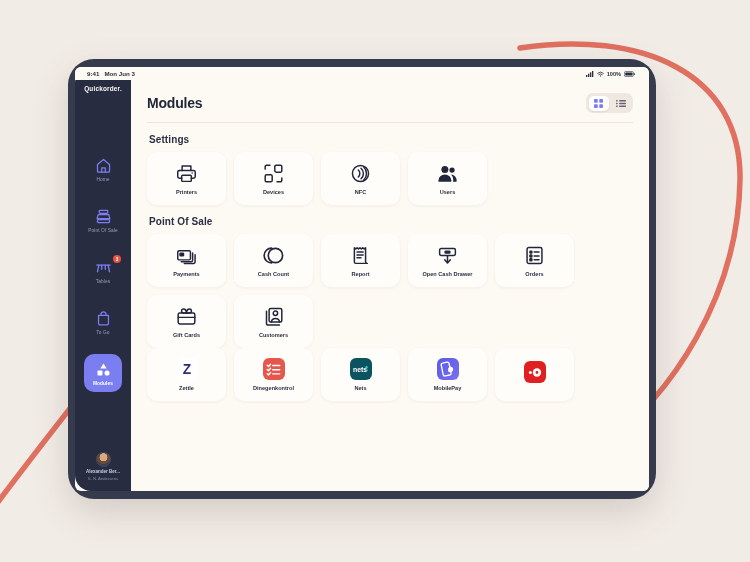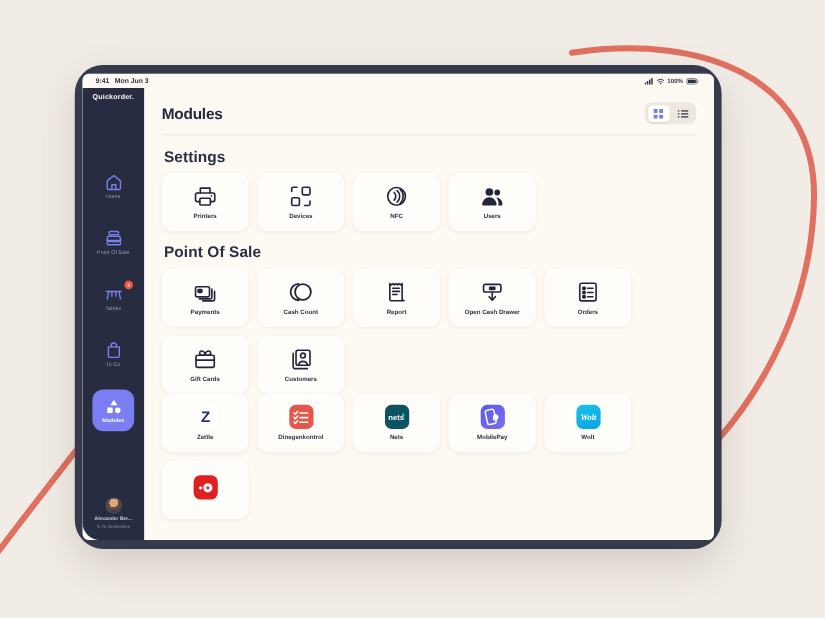--- a/index.html
+++ b/index.html
@@ -110,21 +110,21 @@
   .vt-btn {
     width: 20px; height: 15px; border-radius: 5px;
     display: flex; align-items: center; justify-content: center; cursor: pointer;
     border: none; background: transparent;
   }
   .vt-btn.active { background: #ffffff; box-shadow: 0 1px 2px rgba(0,0,0,.08); }
   .divider { height: 1px; background: #eee6dc; margin: 0 16px; flex: 0 0 auto; }
 
   .content { flex: 1; overflow: hidden; padding: 0 16px; }
   .section-title {
-    font-size: 14px; font-weight: bold; color: #2b2f42;
+    font-size: 10px; font-weight: bold; color: #2b2f42;
     margin: 11px 0 7px 2px; letter-spacing: .1px;
   }
   .grid { display: flex; flex-wrap: wrap; gap: 8px; }
   .card {
     width: 79px; height: 53px; background: #fffdfa;
     border-radius: 10px;
     display: flex; flex-direction: column;
     align-items: center; justify-content: center; gap: 5px;
     cursor: pointer;
     box-shadow: 0 1px 3px rgba(120,95,75,.07);
@@ -426,28 +426,20 @@
             <div class="card">
               <div class="logo-tile" style="background:linear-gradient(135deg,#5a5ae6 0%,#7a6ff0 100%);">
                 <svg width="16" height="16" viewBox="0 0 18 18" fill="none">
                   <rect x="2.4" y="1.6" width="9" height="14.8" rx="2" transform="rotate(-12 7 9)" fill="none" stroke="#ffffff" stroke-width="1.5"></rect>
                   <path d="M9.2 8.2 c1.2-2 3.4-2.4 4.8-1 1.4 1.4 1.1 3.8-.9 5 -1.3.8-2.8.6-3.9-.4" fill="#ffffff"></path>
                 </svg>
               </div>
               <span class="card-label">MobilePay</span>
             </div>
 
-            <div class="card">
-              <div class="logo-tile" style="background:linear-gradient(160deg,#19c3ef 0%,#0aa3dd 100%);">
-                <svg width="22" height="22" viewBox="0 0 24 24">
-                  <text x="12" y="15" text-anchor="middle" font-family="'Liberation Serif',serif" font-size="8.5" font-style="italic" font-weight="bold" fill="#ffffff">Wolt</text>
-                </svg>
-              </div>
-              <span class="card-label">Wolt</span>
-            </div>
 
             <div class="card">
               <div class="logo-tile" style="background:#e02020;">
                 <svg width="17" height="17" viewBox="0 0 18 18" fill="#ffffff">
                   <circle cx="4.6" cy="9" r="1.6"></circle>
                   <circle cx="11.6" cy="9" r="4.4"></circle>
                   <circle cx="11.6" cy="9" r="1.5" fill="#e02020"></circle>
                 </svg>
               </div>
               <span class="card-label"></span>

